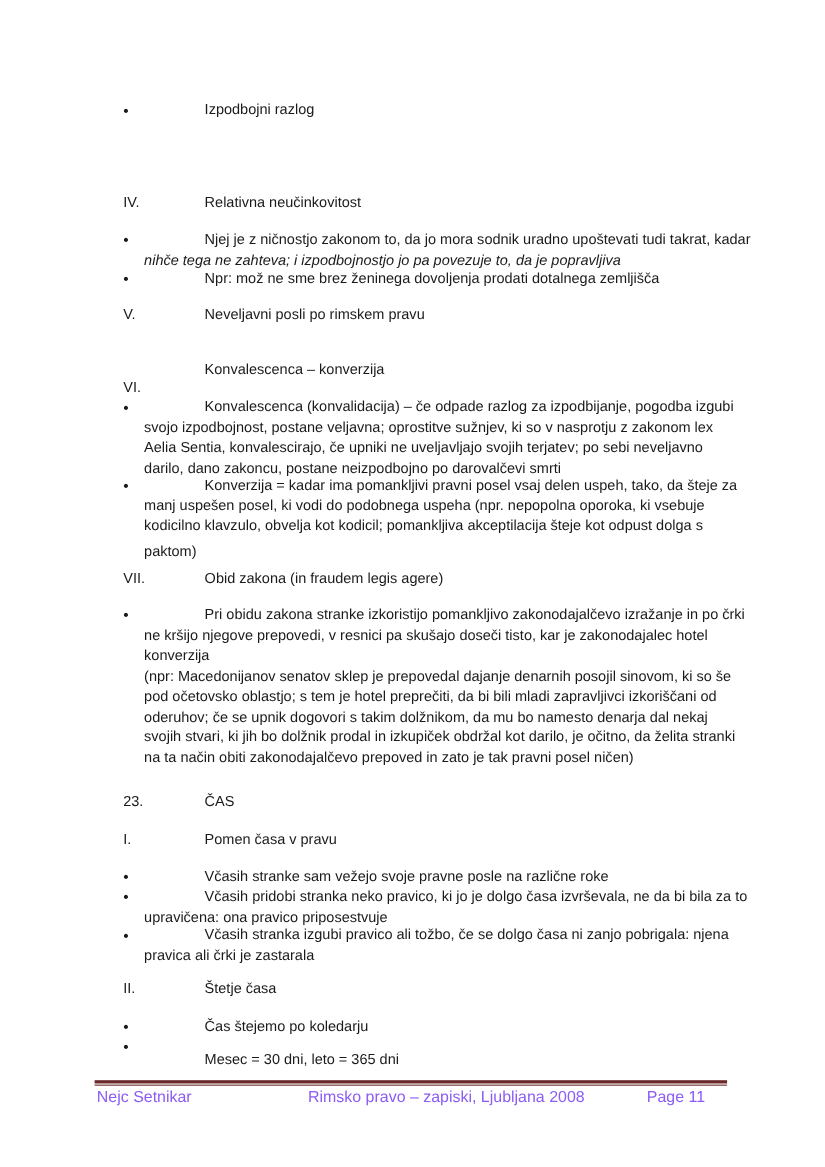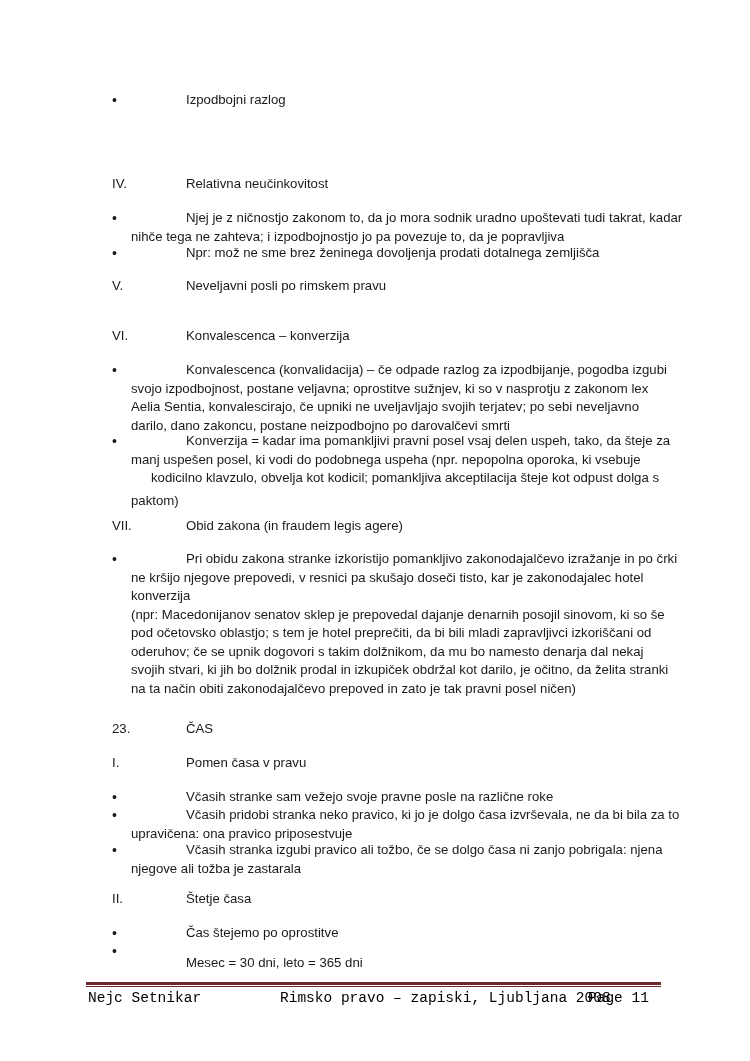--- a/index.html
+++ b/index.html
@@ -5,49 +5,49 @@
     html, body { margin: 0; padding: 0; background: #ffffff; }
     body { width: 750px; height: 1061px; position: relative; overflow: hidden;
       font-family: "Liberation Sans", "DejaVu Sans", sans-serif; color: #1a1a1a; font-size: 13.2px; }
     .page { position: absolute; left: 0; top: 0; width: 750px; height: 1061px; }
     .bullet { position: absolute; left: 112px; width: 10px; text-align: left; font-size: 14px; line-height: 18.5px; }
     .num { position: absolute; left: 112px; line-height: 18.5px; }
     .txt { position: absolute; left: 186px; line-height: 18.5px; white-space: nowrap; }
     .cont { position: absolute; left: 131px; line-height: 18.5px; white-space: nowrap; }
     .footer-line-top { position: absolute; left: 86px; width: 575px; top: 982px; height: 3px; background: #6b2a2a; }
     .footer-line-bot { position: absolute; left: 86px; width: 575px; top: 986px; height: 1px; background: #6b2a2a; }
-    .footer { position: absolute; top: 990px; font-family: Liberation Mono, monospace; font-size: 14.5px; color: #000000; }
+    .footer { position: absolute; top: 990px; font-family: Liberation Sans, sans-serif; font-size: 14.5px; color: #8b5cf6; }
   </style>
 </head>
 <body>
 
 <div class="page">
   <div id="content">
       <div class="bullet" style="top: 91px;">•</div>
       <div class="txt" style="top: 91px;">Izpodbojni razlog</div>
       <div class="num" style="top: 175px;">IV.</div>
       <div class="txt" style="top: 175px;">Relativna neučinkovitost</div>
       <div class="bullet" style="top: 209px;">•</div>
       <div class="txt" style="top: 209px;">Njej je z ničnostjo zakonom to, da jo mora sodnik uradno upoštevati tudi takrat, kadar</div>
-      <div class="cont" style="top: 227.5px;">nihče tega ne zahteva; i izpodbojnostjo jo pa povezuje to, da je popravljiva</div>
+      <div class="cont" style="top: 227.5px; font-style: italic;">nihče tega ne zahteva; i izpodbojnostjo jo pa povezuje to, da je popravljiva</div>
       <div class="bullet" style="top: 244px;">•</div>
       <div class="txt" style="top: 244px;">Npr: mož ne sme brez ženinega dovoljenja prodati dotalnega zemljišča</div>
       <div class="num" style="top: 277px;">V.</div>
       <div class="txt" style="top: 277px;">Neveljavni posli po rimskem pravu</div>
-      <div class="num" style="top: 327px;">VI.</div>
+      <div class="num" style="top: 343px;">VI.</div>
       <div class="txt" style="top: 327px;">Konvalescenca – konverzija</div>
       <div class="bullet" style="top: 361px;">•</div>
       <div class="txt" style="top: 361px;">Konvalescenca (konvalidacija) – če odpade razlog za izpodbijanje, pogodba izgubi</div>
       <div class="cont" style="top: 379.5px;">svojo izpodbojnost, postane veljavna; oprostitve sužnjev, ki so v nasprotju z zakonom lex</div>
       <div class="cont" style="top: 398px;">Aelia Sentia, konvalescirajo, če upniki ne uveljavljajo svojih terjatev; po sebi neveljavno</div>
       <div class="cont" style="top: 416.5px;">darilo, dano zakoncu, postane neizpodbojno po darovalčevi smrti</div>
       <div class="bullet" style="top: 432px;">•</div>
       <div class="txt" style="top: 432px;">Konverzija = kadar ima pomankljivi pravni posel vsaj delen uspeh, tako, da šteje za</div>
       <div class="cont" style="top: 450.5px;">manj uspešen posel, ki vodi do podobnega uspeha (npr. nepopolna oporoka, ki vsebuje</div>
-      <div class="cont" style="top: 469px; margin-left: 20px;">kodicilno klavzulo, obvelja kot kodicil; pomankljiva akceptilacija šteje kot odpust dolga s</div>
+      <div class="cont" style="top: 469px;">kodicilno klavzulo, obvelja kot kodicil; pomankljiva akceptilacija šteje kot odpust dolga s</div>
       <div class="cont" style="top: 492px;">paktom)</div>
       <div class="num" style="top: 517px;">VII.</div>
       <div class="txt" style="top: 517px;">Obid zakona (in fraudem legis agere)</div>
       <div class="bullet" style="top: 550px;">•</div>
       <div class="txt" style="top: 550px;">Pri obidu zakona stranke izkoristijo pomankljivo zakonodajalčevo izražanje in po črki</div>
       <div class="cont" style="top: 568.5px;">ne kršijo njegove prepovedi, v resnici pa skušajo doseči tisto, kar je zakonodajalec hotel</div>
       <div class="cont" style="top: 587px;">konverzija</div>
       <div class="cont" style="top: 605.5px;">(npr: Macedonijanov senatov sklep je prepovedal dajanje denarnih posojil sinovom, ki so še</div>
       <div class="cont" style="top: 624px;">pod očetovsko oblastjo; s tem je hotel preprečiti, da bi bili mladi zapravljivci izkoriščani od</div>
       <div class="cont" style="top: 642.5px;">oderuhov; če se upnik dogovori s takim dolžnikom, da mu bo namesto denarja dal nekaj</div>
@@ -57,25 +57,25 @@
       <div class="txt" style="top: 720px;">ČAS</div>
       <div class="num" style="top: 754px;">I.</div>
       <div class="txt" style="top: 754px;">Pomen časa v pravu</div>
       <div class="bullet" style="top: 788px;">•</div>
       <div class="txt" style="top: 788px;">Včasih stranke sam vežejo svoje pravne posle na različne roke</div>
       <div class="bullet" style="top: 806px;">•</div>
       <div class="txt" style="top: 806px;">Včasih pridobi stranka neko pravico, ki jo je dolgo časa izvrševala, ne da bi bila za to</div>
       <div class="cont" style="top: 824.5px;">upravičena: ona pravico priposestvuje</div>
       <div class="bullet" style="top: 841px;">•</div>
       <div class="txt" style="top: 841px;">Včasih stranka izgubi pravico ali tožbo, če se dolgo časa ni zanjo pobrigala: njena</div>
-      <div class="cont" style="top: 859.5px;">njegove ali tožba je zastarala</div>
+      <div class="cont" style="top: 859.5px;">pravica ali črki je zastarala</div>
       <div class="num" style="top: 890px; text-align: center;">II.</div>
       <div class="txt" style="top: 890px;">Štetje časa</div>
       <div class="bullet" style="top: 924px;">•</div>
-      <div class="txt" style="top: 924px;">Čas štejemo po oprostitve</div>
+      <div class="txt" style="top: 924px;">Čas štejemo po koledarju</div>
       <div class="bullet" style="top: 942px;">•</div>
       <div class="txt" style="top: 954px; text-align: center;">Mesec = 30 dni, leto = 365 dni</div>
     </div>
 
   <div class="footer-line-top"></div>
   <div class="footer-line-bot"></div>
   <div class="footer" style="left:88px;">Nejc Setnikar</div>
   <div class="footer" style="left:280px;">Rimsko pravo – zapiski, Ljubljana 2008</div>
   <div class="footer" style="left:588px;">Page 11</div>
 </div>

